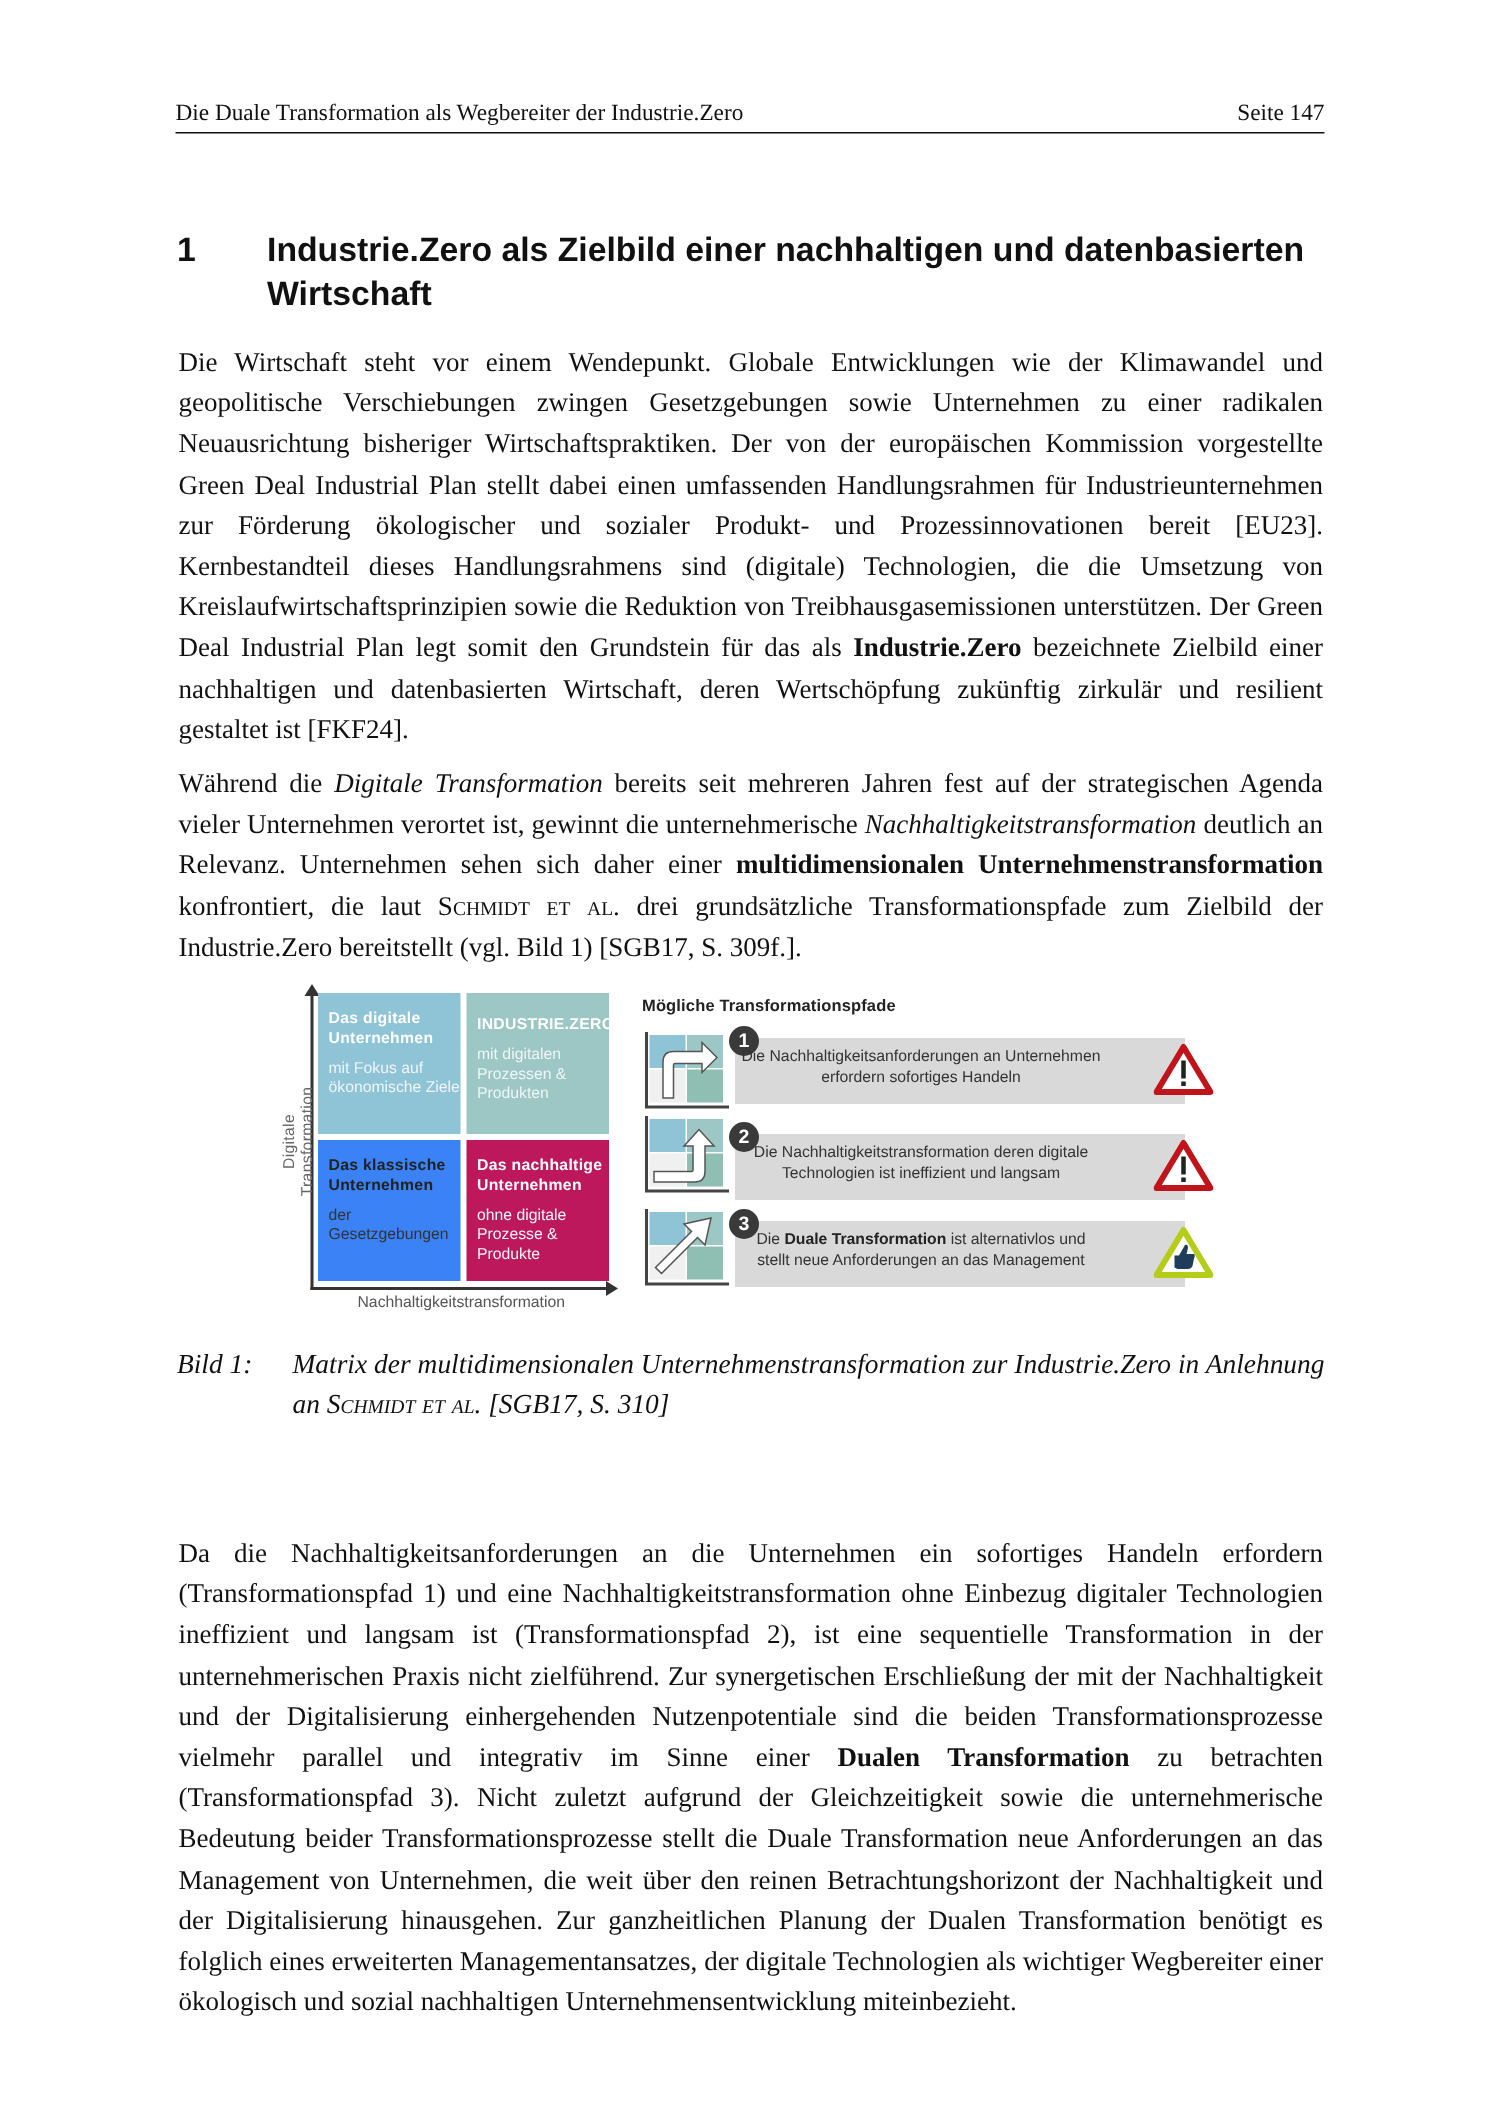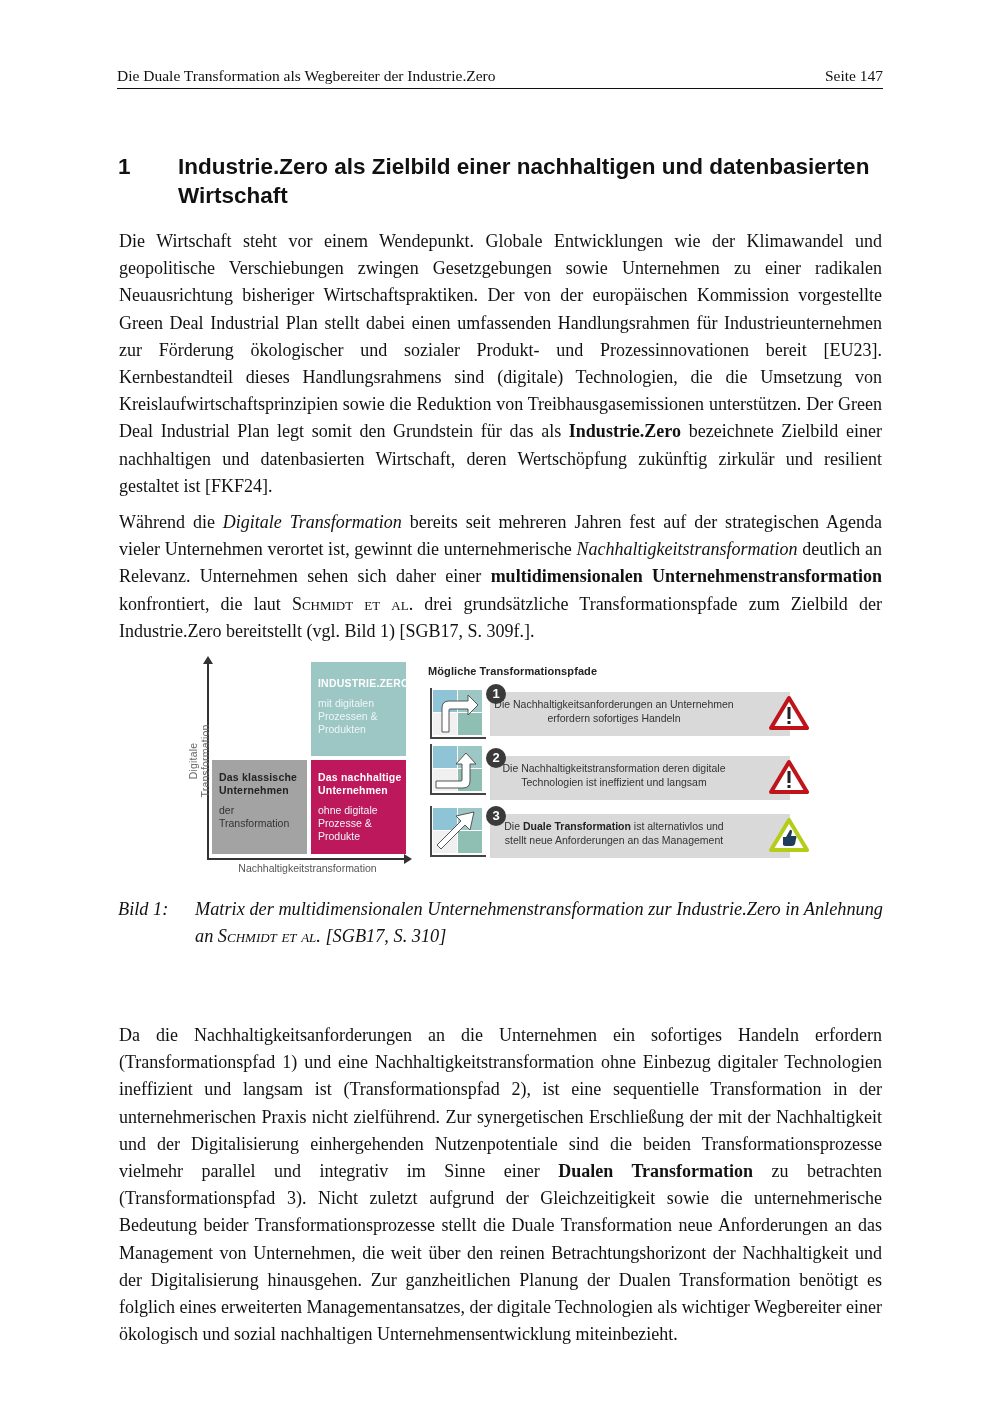--- a/index.html
+++ b/index.html
@@ -34,21 +34,21 @@
                  border-top: 5px solid transparent; border-bottom: 5px solid transparent; border-left: 8px solid #333; }
   .ylabel { position: absolute; left: -46px; top: 93px; width: 110px; font-size: 10.5px; color: #666;
             transform: rotate(-90deg); text-align: center; letter-spacing: 0.2px; }
   .xlabel { position: absolute; left: 20px; top: 206px; width: 195px; font-size: 10.5px; color: #555; text-align: center; }
   .cell { position: absolute; width: 95px; height: 94px; box-sizing: border-box; padding: 11px 0 0 7px; font-size: 10.5px; line-height: 13px; }
   .cell .ct { font-weight: bold; letter-spacing: 0.2px; }
   .cell .cd { margin-top: 7px; }
   #c-dig { left: 22px; top: 6px; background: #8fc3d6; color: #fff; }
   #c-ind { left: 121px; top: 6px; background: #9cc7c4; color: #fff; }
   #c-ind .ct { margin-top: 4px; margin-bottom: 7px; }
-  #c-kla { left: 22px; top: 104px; background: #a3a3a3; color: #333; }
+  #c-kla { left: 22px; top: 104px; background: #3b82f6; color: #333; }
   #c-kla .ct { color: #222; }
   #c-nac { left: 121px; top: 104px; background: #be185d; color: #fff; }
   #c-ind .cd, #c-dig .cd, #c-nac .cd { color: #eef6f8; }
 
   .paths-title { position: absolute; left: 238px; top: 9px; font-size: 11px; font-weight: bold; color: #222; letter-spacing: 0.1px; }
   .path { position: absolute; left: 238px; width: 390px; height: 55px; }
   #path1 { top: 28px; }
   #path2 { top: 92px; }
   #path3 { top: 150px; }
   .mini { position: absolute; left: 0; top: 4px; width: 56px; height: 50px; }
@@ -88,27 +88,31 @@
 <p class="para" id="p2" style="margin:0"><span>Während die </span><i>Digitale Transformation</i><span> bereits seit mehreren Jahren fest auf der strategischen Agenda vieler Unternehmen verortet ist, gewinnt die unternehmerische </span><i>Nachhaltigkeitstransformation</i><span> deutlich an Relevanz. Unternehmen sehen sich daher einer </span><b>multidimensionalen Unternehmenstransformation</b><span> konfrontiert, die laut </span><span class="sc">Schmidt et al.</span><span> drei grundsätzliche Transformationspfade zum Zielbild der Industrie.Zero bereitstellt (vgl. Bild 1) [SGB17, S. 309f.].</span></p>
 
 <div class="figure">
   <div class="yaxis"></div>
   <div class="yaxis-arrow"></div>
   <div class="xaxis"></div>
   <div class="xaxis-arrow"></div>
   <div class="ylabel">Digitale Transformation</div>
   <div class="xlabel">Nachhaltigkeitstransformation</div>
 
+  <div class="cell" id="c-dig">
+    <div class="ct">Das digitale Unternehmen</div>
+    <div class="cd">mit Fokus auf ökonomische Ziele</div>
+  </div>
   <div class="cell" id="c-ind">
     <div class="ct">INDUSTRIE.ZERO</div>
     <div class="cd">mit digitalen Prozessen &amp; Produkten</div>
   </div>
   <div class="cell" id="c-kla">
     <div class="ct">Das klassische Unternehmen</div>
-    <div class="cd">der Transformation</div>
+    <div class="cd">der Gesetzgebungen</div>
   </div>
   <div class="cell" id="c-nac">
     <div class="ct">Das nachhaltige Unternehmen</div>
     <div class="cd">ohne digitale Prozesse &amp; Produkte</div>
   </div>
 
   <div class="paths-title">Mögliche Transformationspfade</div>
 
   <div class="path" id="path1">
     <div class="mini">

